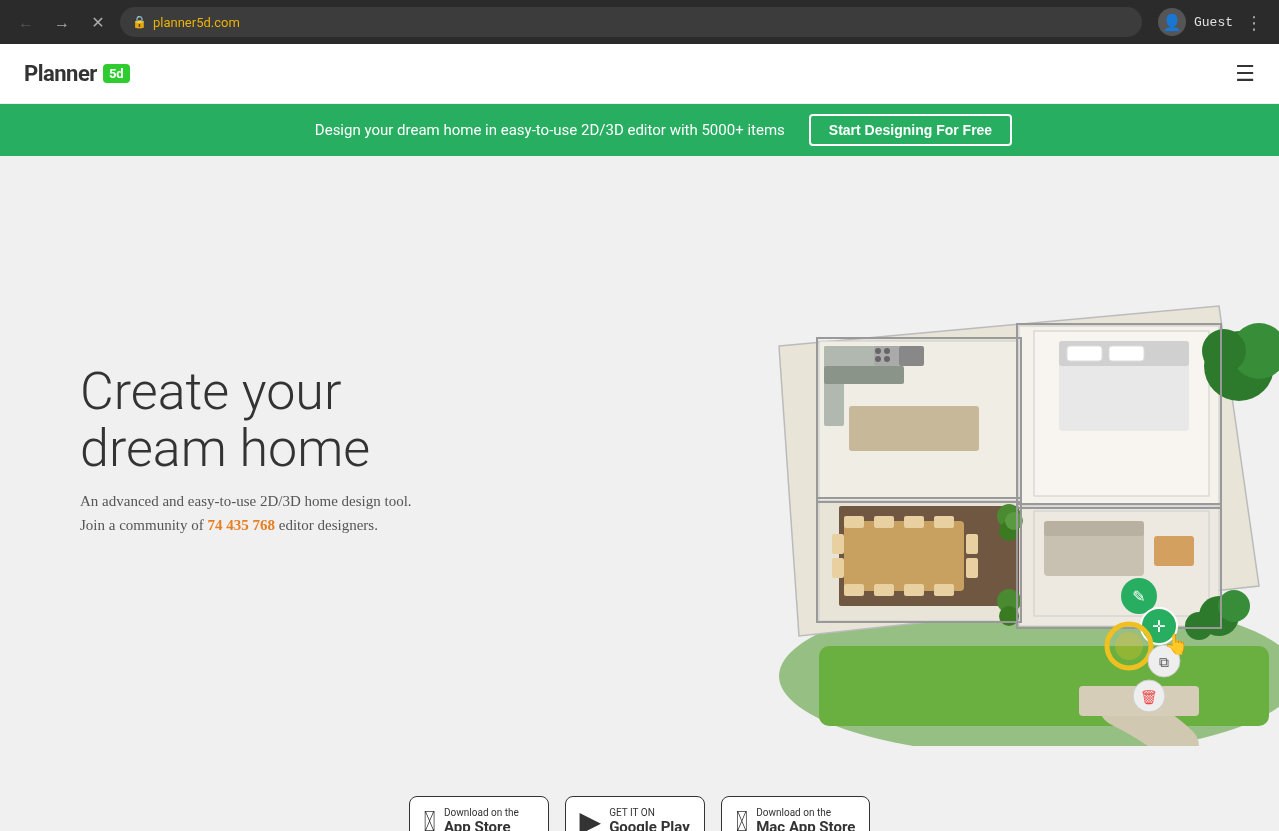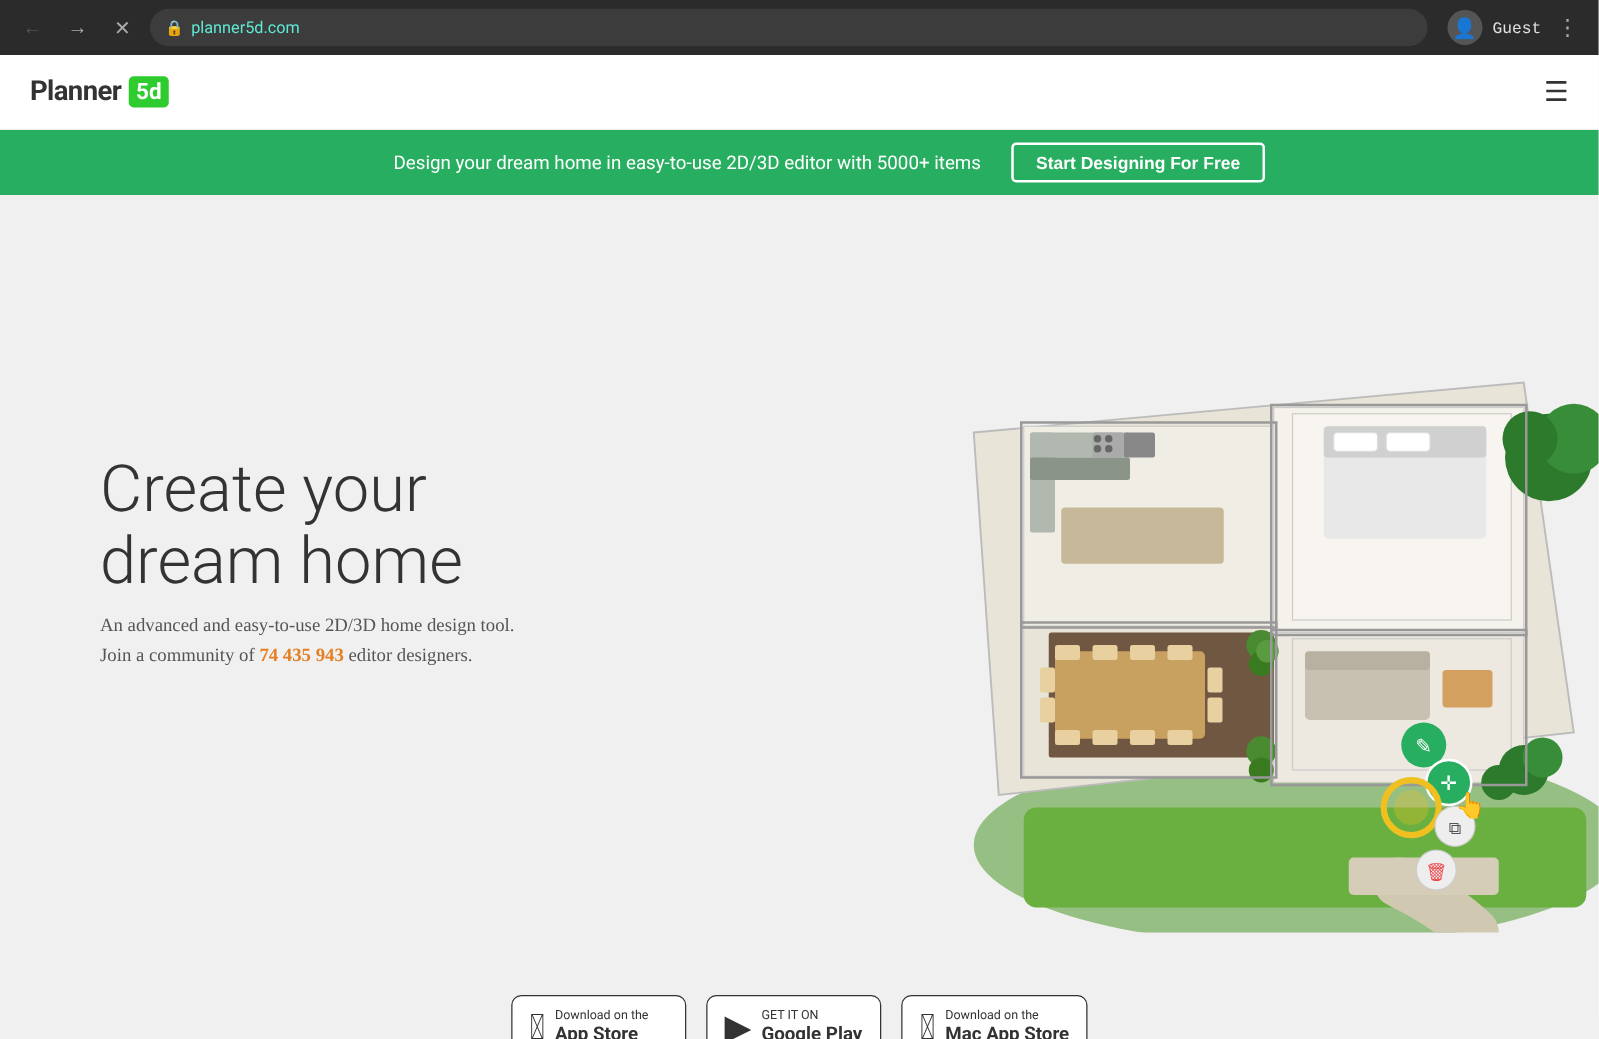--- a/index.html
+++ b/index.html
@@ -25,21 +25,21 @@
       flex: 1;
       background: #3c3c3c;
       border-radius: 20px;
       height: 30px;
       display: flex;
       align-items: center;
       padding: 0 12px;
       gap: 6px;
     }
     .lock-icon { color: #aaa; font-size: 12px; }
-    .address-text { color: #5eead4; font-size: 13px; }
+    .address-text { color: #eab308; font-size: 13px; }
     .browser-right {
       display: flex; align-items: center; gap: 8px; margin-left: 8px;
     }
     .browser-user-btn {
       width: 28px; height: 28px; border-radius: 50%; background: #555;
       display: flex; align-items: center; justify-content: center;
       color: #aaa; font-size: 16px; cursor: pointer;
     }
     .browser-menu-btn {
       color: #aaa; font-size: 18px; cursor: pointer; padding: 4px;
@@ -59,21 +59,21 @@
     }
     .logo {
       display: flex; align-items: center; gap: 6px;
     }
     .logo-text {
       font-size: 22px; font-weight: 700; color: #333; letter-spacing: -0.5px;
     }
     .logo-badge {
       background: #2ecc2e;
       color: #fff;
-      font-size: 18px;
+      font-size: 13px;
       font-weight: 700;
       padding: 2px 6px;
       border-radius: 4px;
     }
     .hamburger { font-size: 22px; color: #333; cursor: pointer; }
 
     
     .promo-banner {
       background: #27ae60;
       height: 52px;
@@ -197,21 +197,21 @@
 <div class="promo-banner">
   <span class="promo-text">Design your dream home in easy-to-use 2D/3D editor with 5000+ items</span>
   <button class="promo-btn">Start Designing For Free</button>
 </div>
 
 <section class="hero">
   <div class="hero-content">
     <h1 class="hero-title">Create your dream home</h1>
     <p class="hero-subtitle">
       <span>An advanced and easy-to-use 2D/3D home design tool.</span><br>
-      <span>Join a community of </span><span class="highlight">74 435 943</span><span> editor designers.</span>
+      <span>Join a community of </span><span class="highlight">74 435 768</span><span> editor designers.</span>
     </p>
   </div>
 
   <div class="hero-image">
     <svg viewBox="0 0 680 560" width="680" height="560">
 
       <ellipse cx="420" cy="490" rx="260" ry="80" fill="#5a9e3a" opacity="0.6"></ellipse>
       <rect x="200" y="460" width="450" height="80" fill="#6ab040" rx="10"></rect>
 
       <path d="M500 520 Q540 540 560 560" stroke="#d0c8b0" stroke-width="40" fill="none" stroke-linecap="round"></path>

